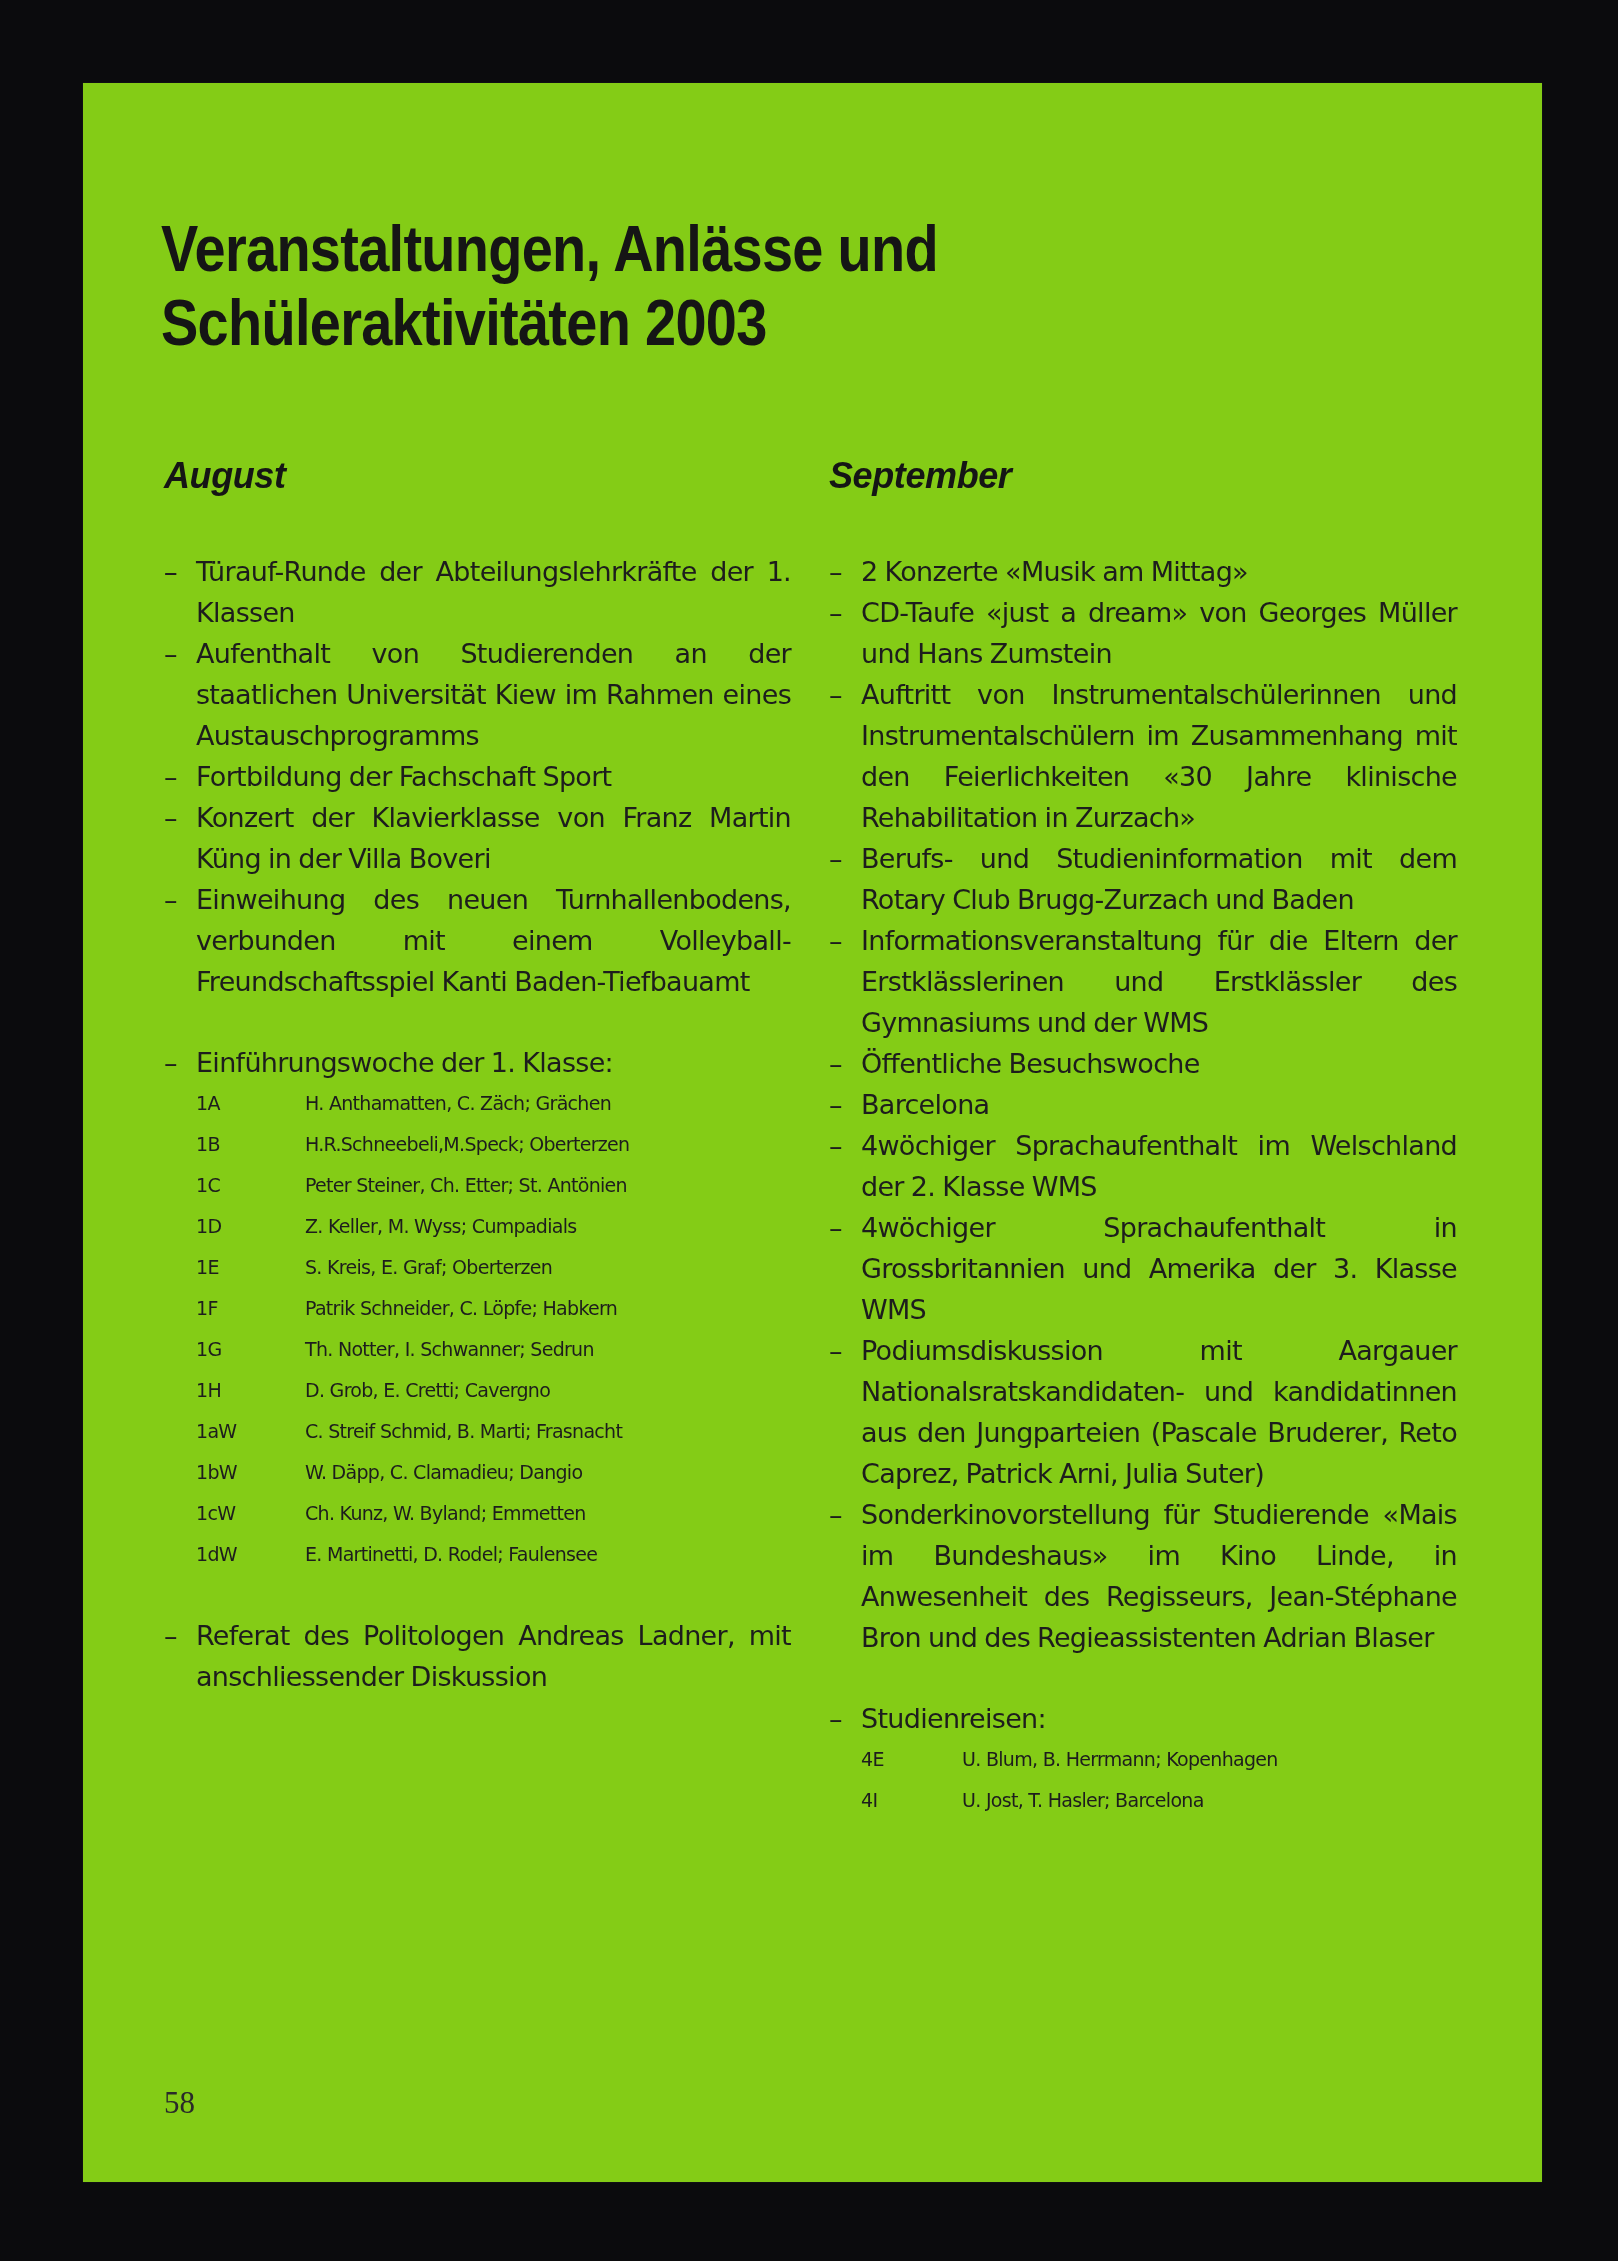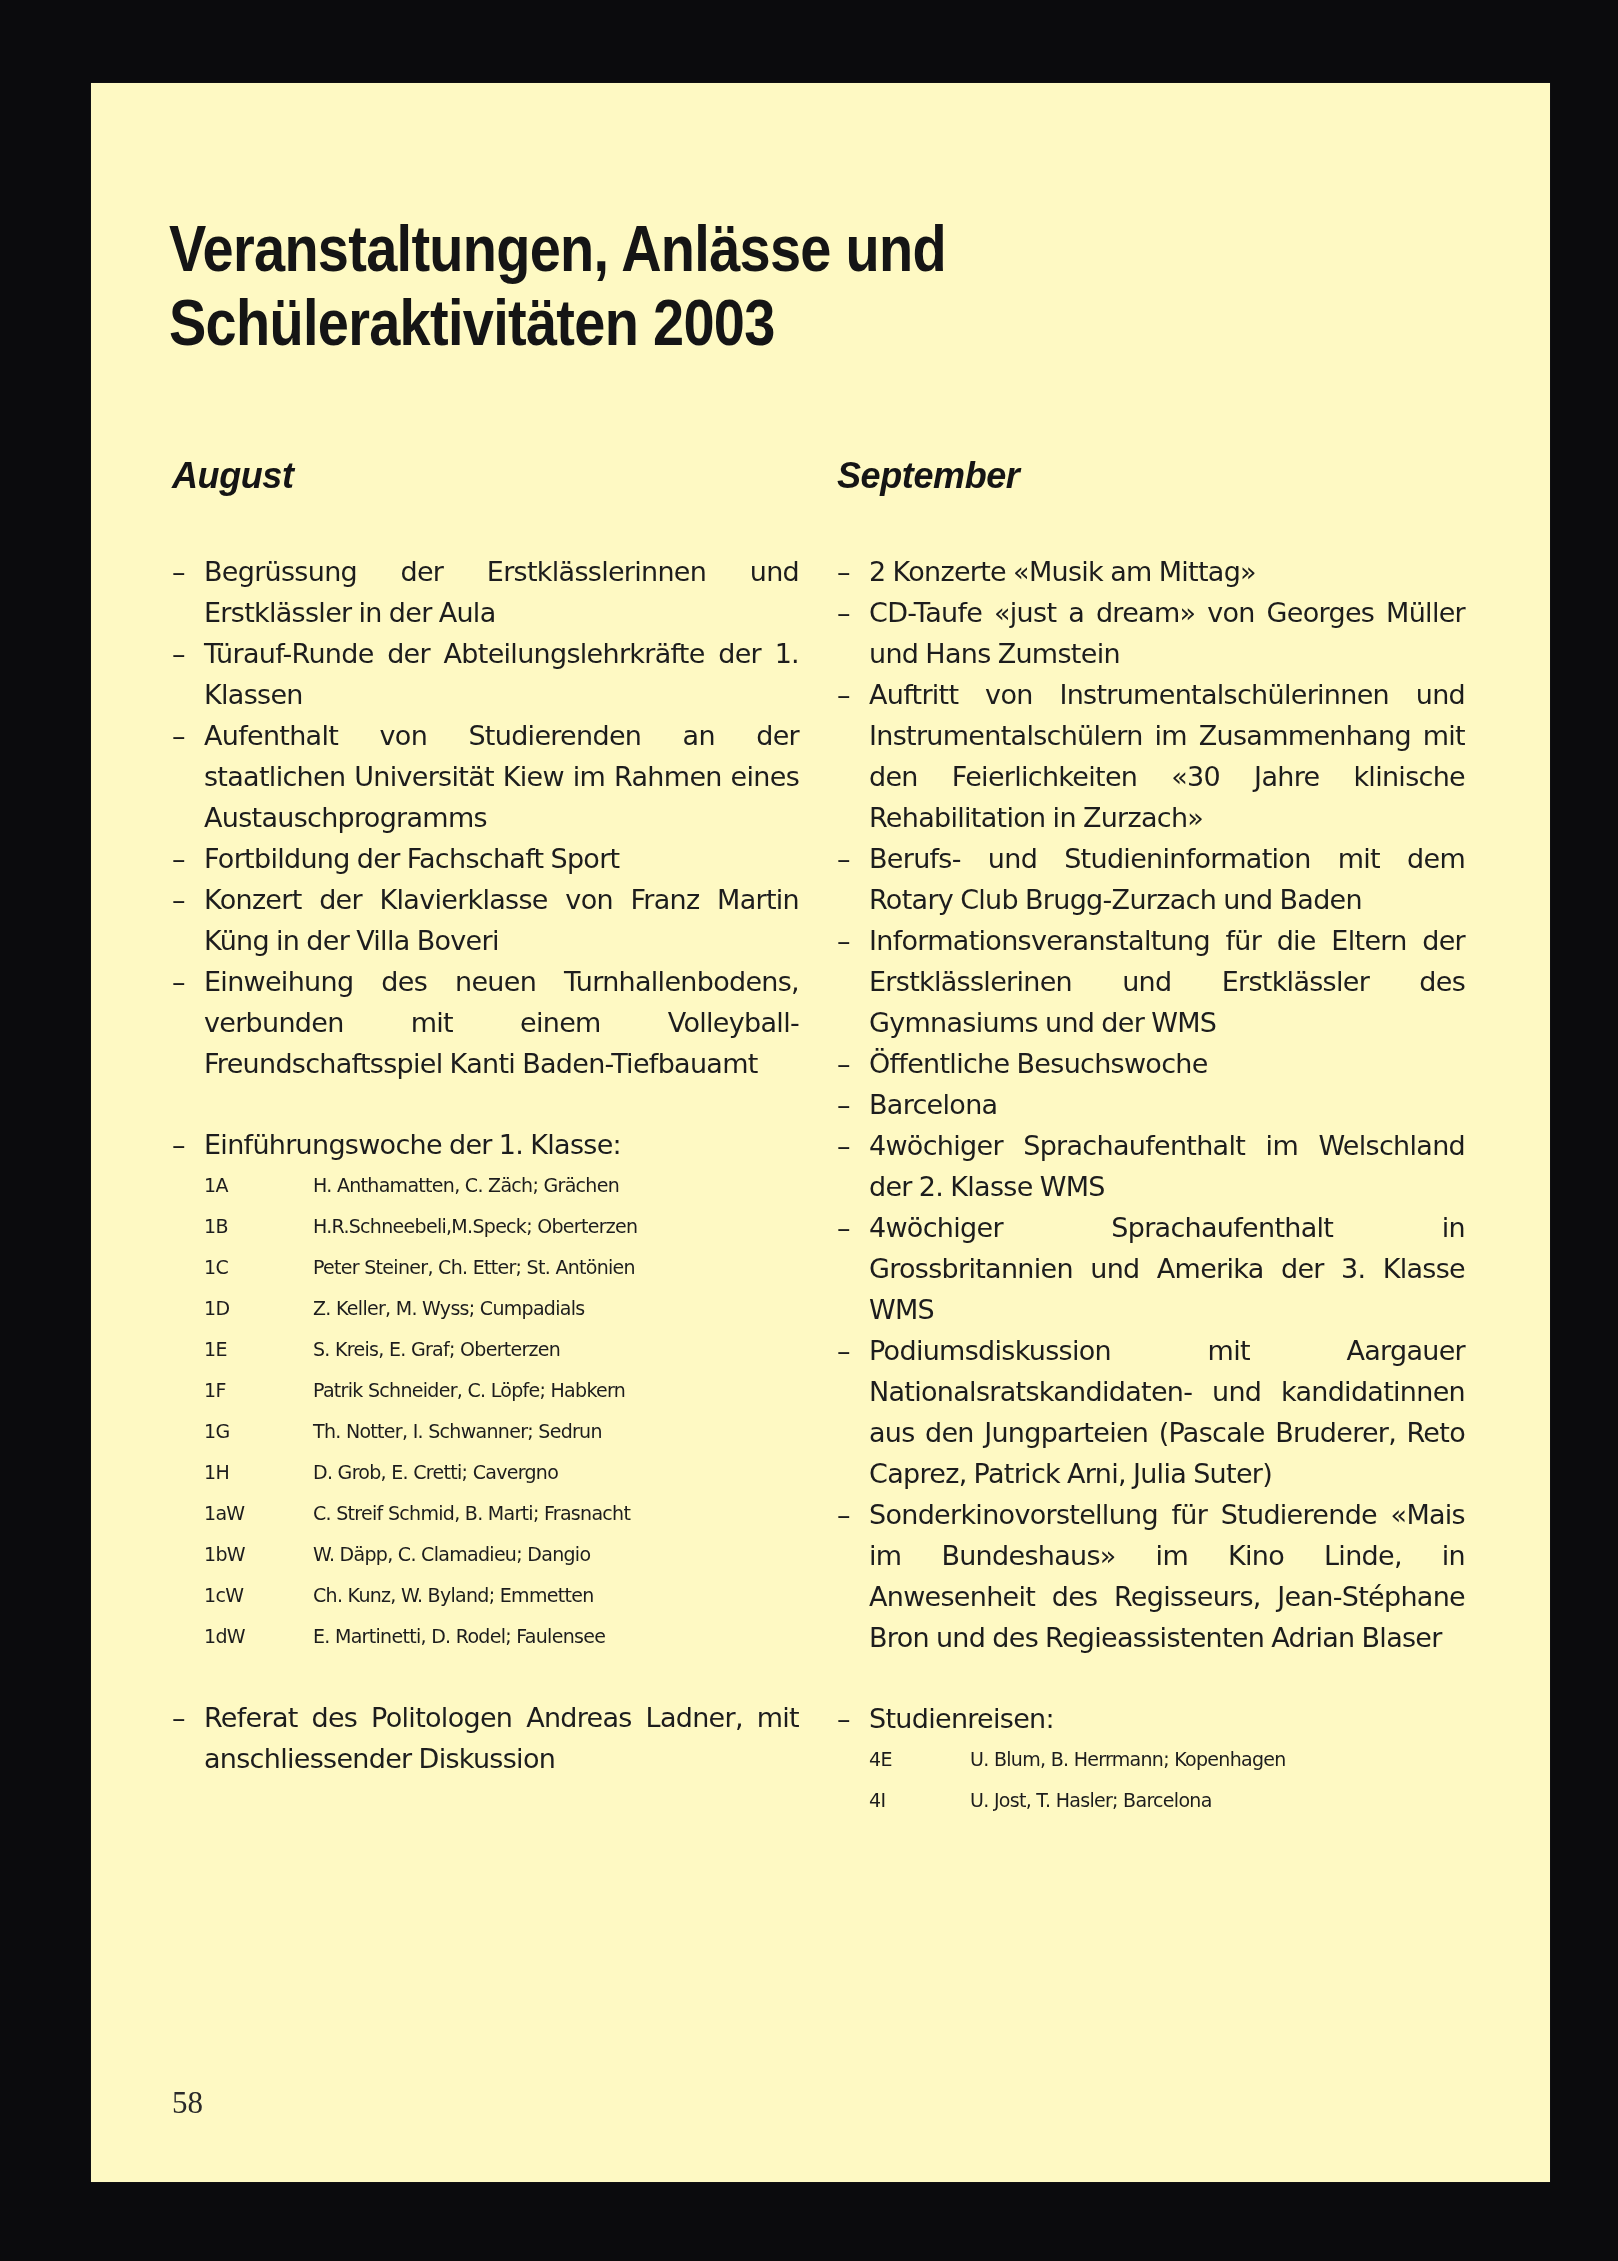--- a/index.html
+++ b/index.html
@@ -12,23 +12,22 @@
       background: #0b0b0d;
       position: relative;
       overflow: hidden;
     }
     .page {
       position: absolute;
       left: 83px;
       top: 83px;
       width: 1459px;
       height: 2099px;
-      background: #fef9c3;
+      background: #84cc16;
       box-shadow: 0 0 0.8px #444;
-      margin-left: 8px;
     }
     .title {
       position: absolute;
       left: 78px;
       top: 129px;
       width: 1133px;
       margin: 0;
       font-family: "Liberation Sans", sans-serif;
       font-weight: bold;
       font-size: 65px;
@@ -115,21 +114,20 @@
   <h1 class="title">
     <span>Veranstaltungen, Anlässe und</span>
     <span>Schüleraktivitäten 2003</span>
   </h1>
 
   <section class="col col-left">
     <h2 class="month">August</h2>
     <ul class="items">
       <li class="item">
         <span class="dash">–</span>
-        <span>Begrüssung der Erstklässlerinnen und Erstklässler in der Aula</span>
       </li>
       <li class="item">
         <span class="dash">–</span>
         <span>Türauf-Runde der Abteilungslehrkräfte der 1. Klassen</span>
       </li>
       <li class="item">
         <span class="dash">–</span>
         <span>Aufenthalt von Studierenden an der staatlichen Universität Kiew im Rahmen eines Austauschprogramms</span>
       </li>
       <li class="item">

